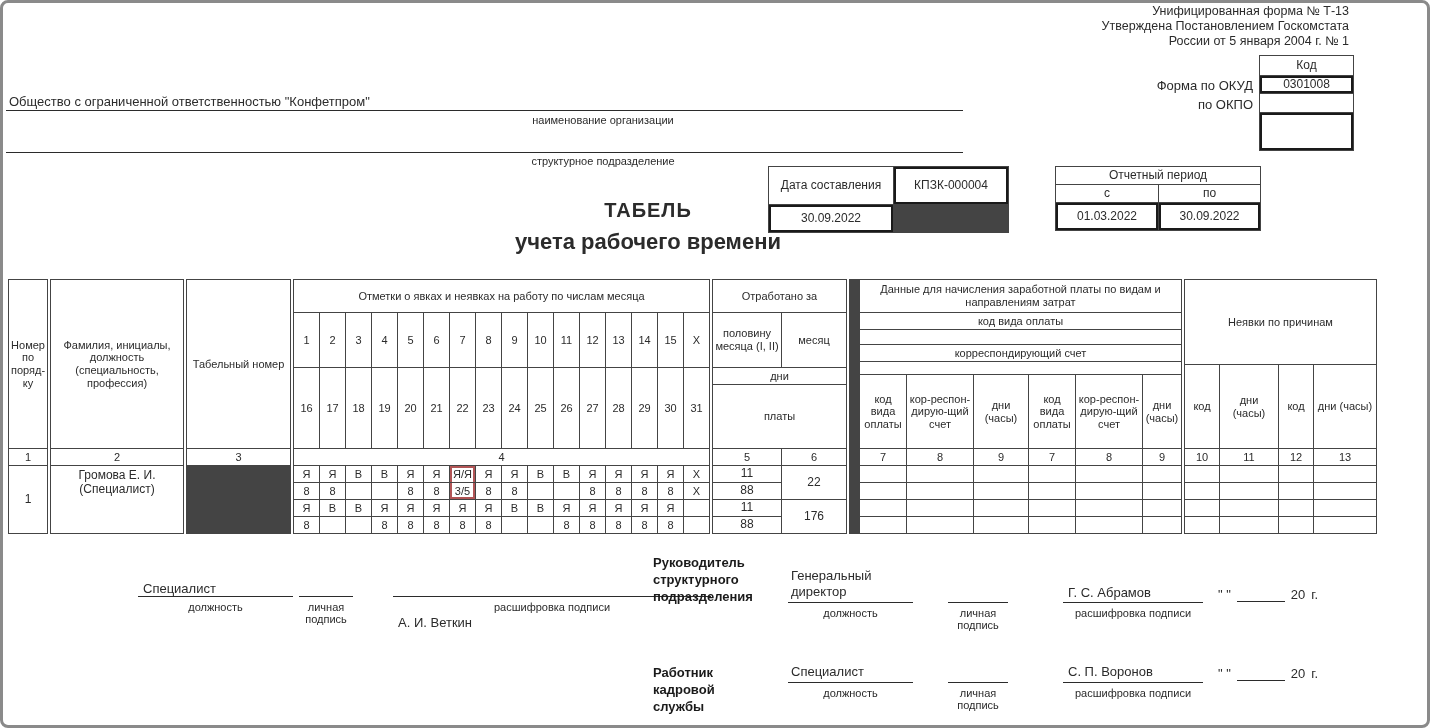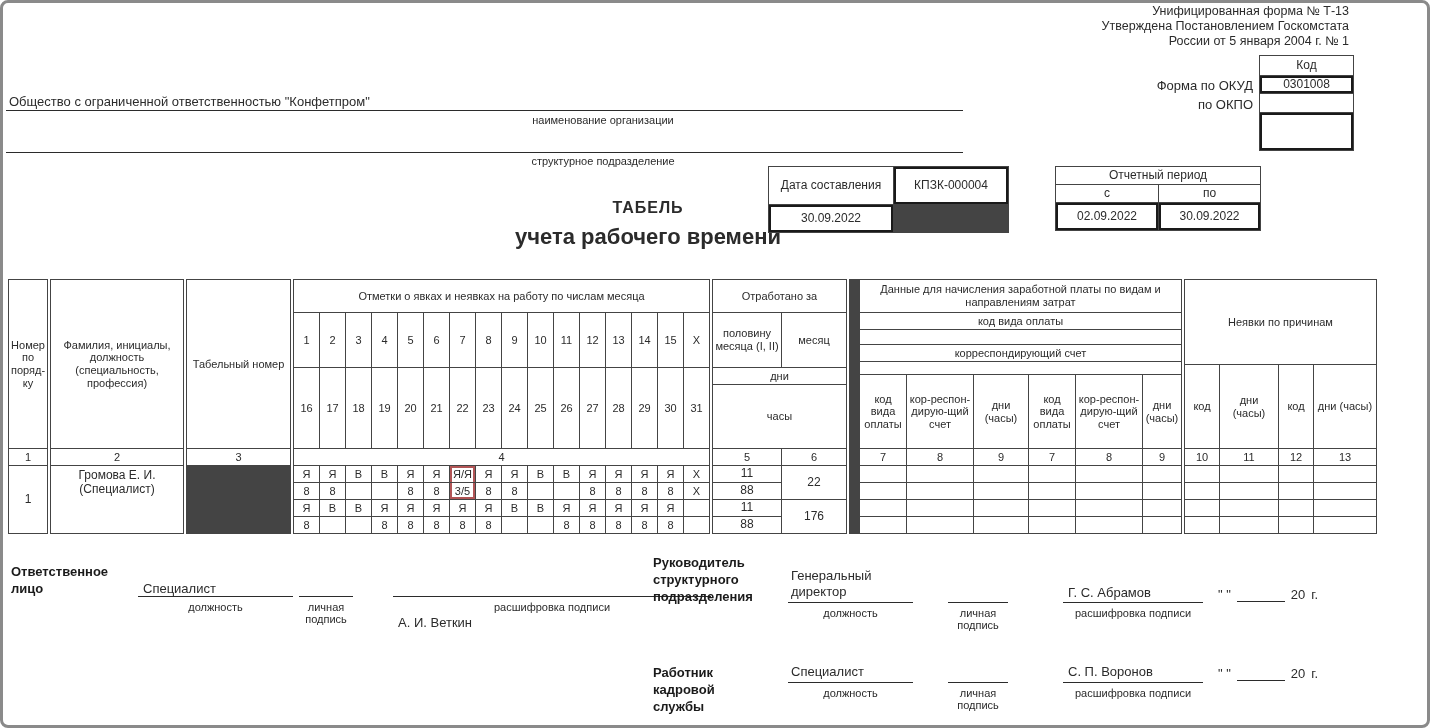--- a/index.html
+++ b/index.html
@@ -63,35 +63,35 @@
   <div class="abs txt" style="left:1100px;top:75px;width:150px;text-align:right;">Форма по ОКУД</div>
   <div class="abs txt" style="left:1100px;top:94px;width:150px;text-align:right;">по ОКПО</div>
 
   <div class="abs txt" style="left:6px;top:91px;">Общество с ограниченной ответственностью "Конфетпром"</div>
   <div class="abs rule" style="left:3px;top:107px;width:957px;"></div>
   <div class="abs cap" style="left:400px;top:111px;width:400px;">наименование организации</div>
   <div class="abs rule" style="left:3px;top:149px;width:957px;"></div>
   <div class="abs cap" style="left:400px;top:152px;width:400px;">структурное подразделение</div>
 
   <div class="abs" style="left:440px;top:196px;width:410px;text-align:center;">
-    <div style="font-weight:bold;font-size:16px;letter-spacing:1px;">ТАБЕЛЬ</div>
+    <div style="font-weight:bold;font-size:20px;letter-spacing:1px;">ТАБЕЛЬ</div>
     <div style="font-weight:bold;font-size:22px;margin-top:7px;">учета  рабочего времени</div>
   </div>
 
   <div class="mini abs" id="doc-table" style="left:765px;top:163px;">
     <div class="c">Дата составления</div>
     <div class="c vcell">КПЗК-000004</div>
     <div class="c vcell">30.09.2022</div>
   </div>
 
   <div class="mini abs" id="period-table" style="left:1052px;top:163px;">
     <div class="c full">Отчетный период</div>
     <div class="c">с</div>
     <div class="c">по</div>
-    <div class="c vcell">02.09.2022</div>
+    <div class="c vcell">01.03.2022</div>
     <div class="c vcell">30.09.2022</div>
   </div>
 
   <div class="abs" id="main-table">
 
     <div class="sec" id="sec-num">
       <div class="c">Номер по поряд-ку</div>
       <div class="c">1</div>
       <div class="c f12">1</div>
     </div>
@@ -206,21 +206,21 @@
         <div class="c">8</div>
         <div class="c">8</div>
         <div class="c"></div>
     </div>
 
     <div class="sec" id="sec-worked">
       <div class="c full">Отработано за</div>
       <div class="c">половину месяца (I, II)</div>
       <div class="c">месяц</div>
       <div class="c full">дни</div>
-      <div class="c full">часы</div>
+      <div class="c full">платы</div>
       <div class="c">5</div>
       <div class="c">6</div>
       <div class="c f12">11</div>
       <div class="c f12 span2">22</div>
       <div class="c f12">88</div>
       <div class="c f12">11</div>
       <div class="c f12 span2">176</div>
       <div class="c f12">88</div>
     </div>
 
@@ -290,21 +290,20 @@
         <div class="c"></div>
         <div class="c"></div>
         <div class="c"></div>
       <div class="c"></div>
         <div class="c"></div>
         <div class="c"></div>
         <div class="c"></div>
     </div>
   </div>
 
-  <div class="abs boldlbl" style="left:8px;top:560px;width:125px;">Ответственное лицо</div>
   <div class="abs txt" style="left:140px;top:578px;">Специалист</div>
   <div class="abs rule" style="left:135px;top:593px;width:155px;"></div>
   <div class="abs cap" style="left:135px;top:598px;width:155px;">должность</div>
   <div class="abs rule" style="left:296px;top:593px;width:54px;"></div>
   <div class="abs cap" style="left:293px;top:598px;width:60px;">личная подпись</div>
   <div class="abs txt" style="left:395px;top:612px;">А. И. Веткин</div>
   <div class="abs rule" style="left:390px;top:593px;width:318px;"></div>
   <div class="abs cap" style="left:390px;top:598px;width:318px;">расшифровка подписи</div>
 
   <div class="abs boldlbl" style="left:650px;top:551px;width:135px;">Руководитель структурного подразделения</div>

